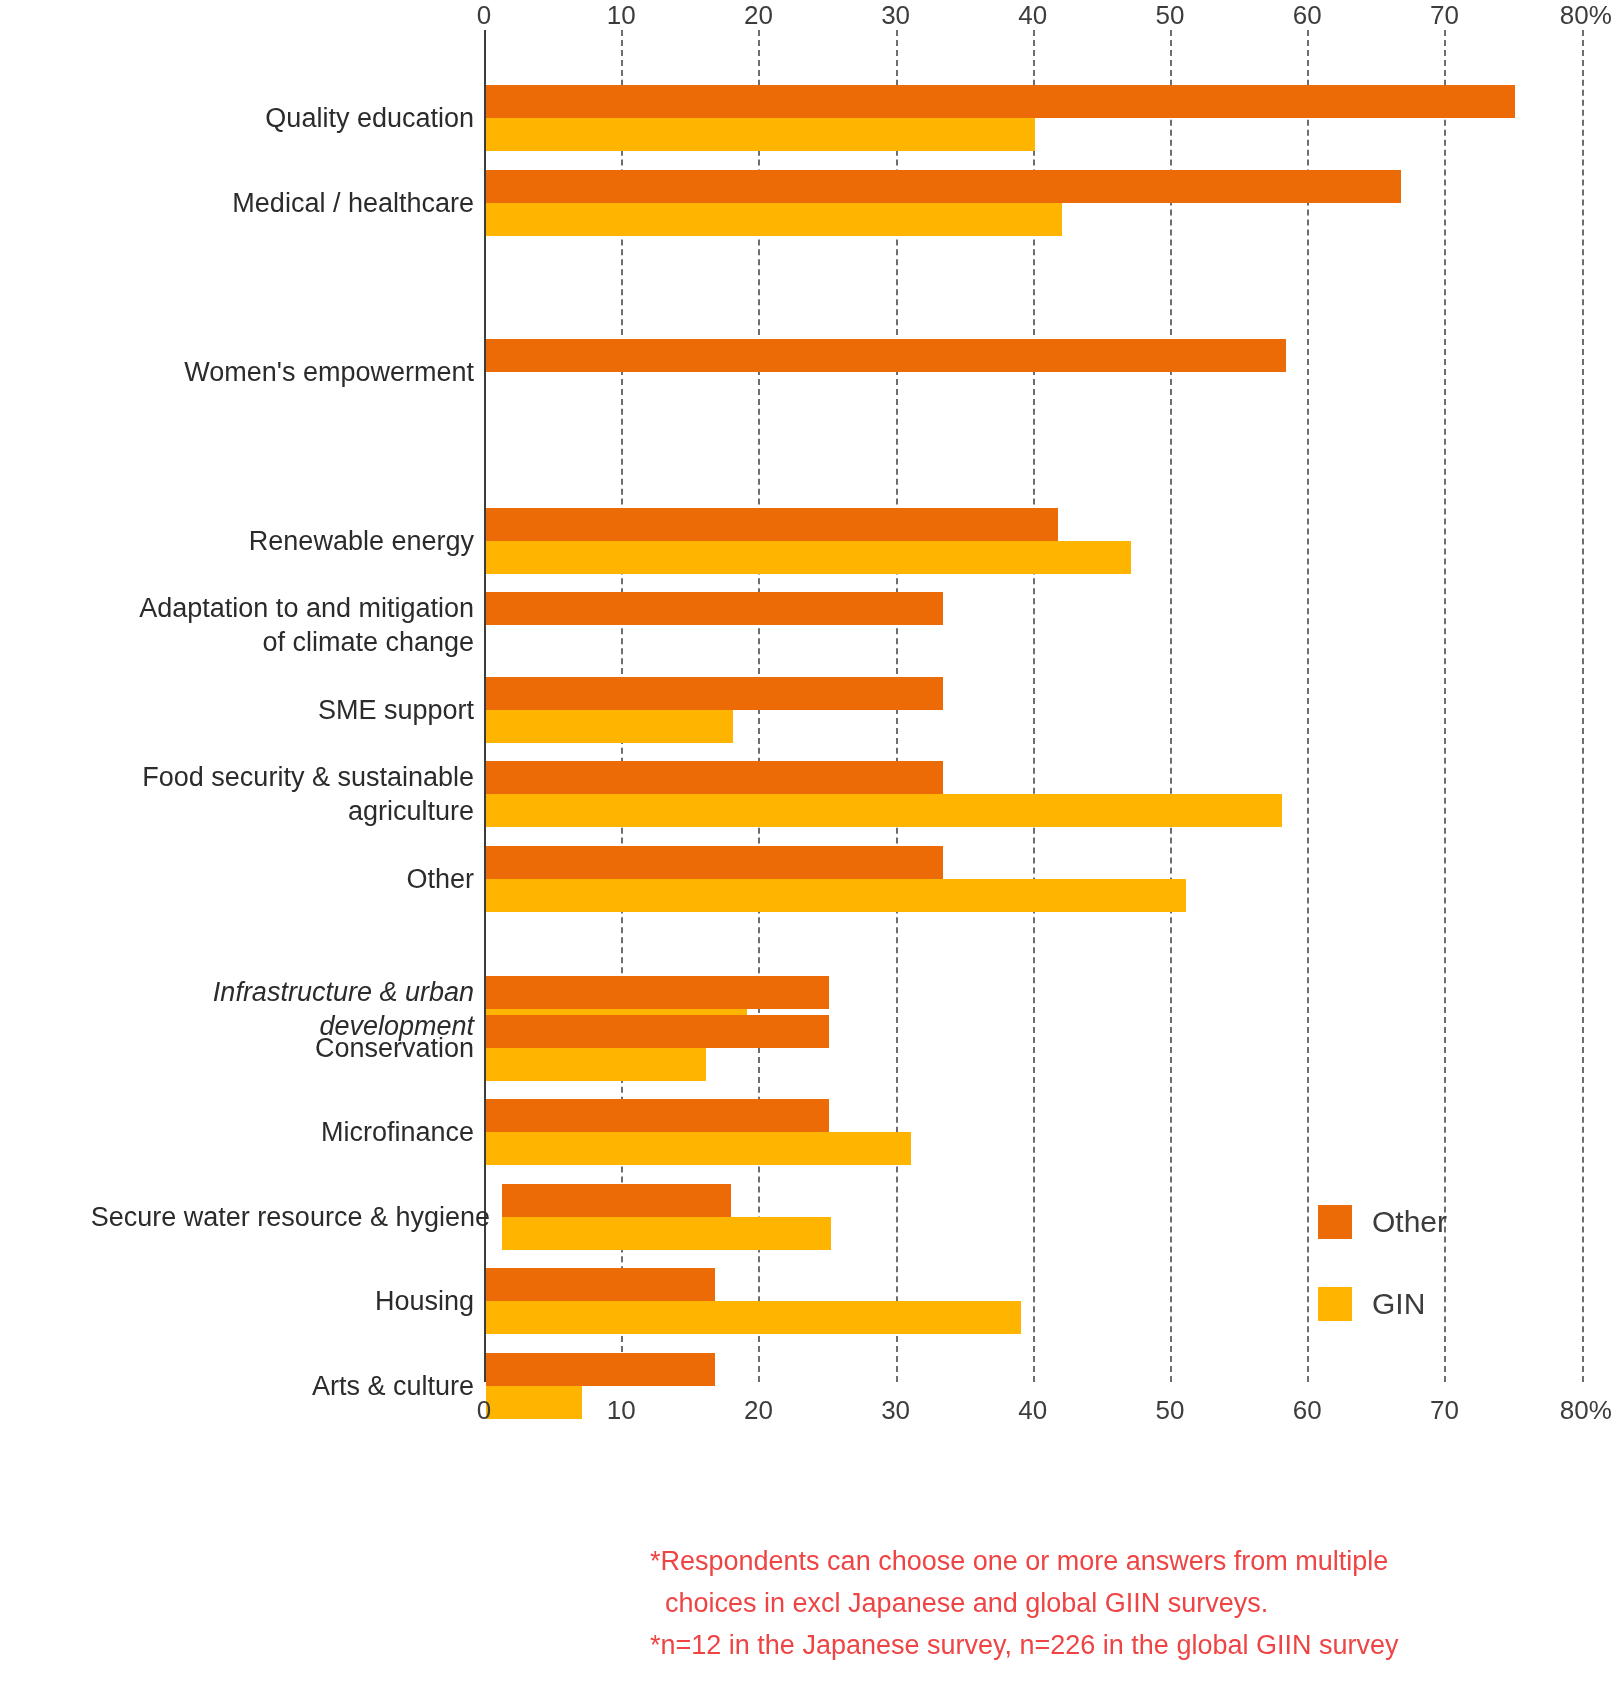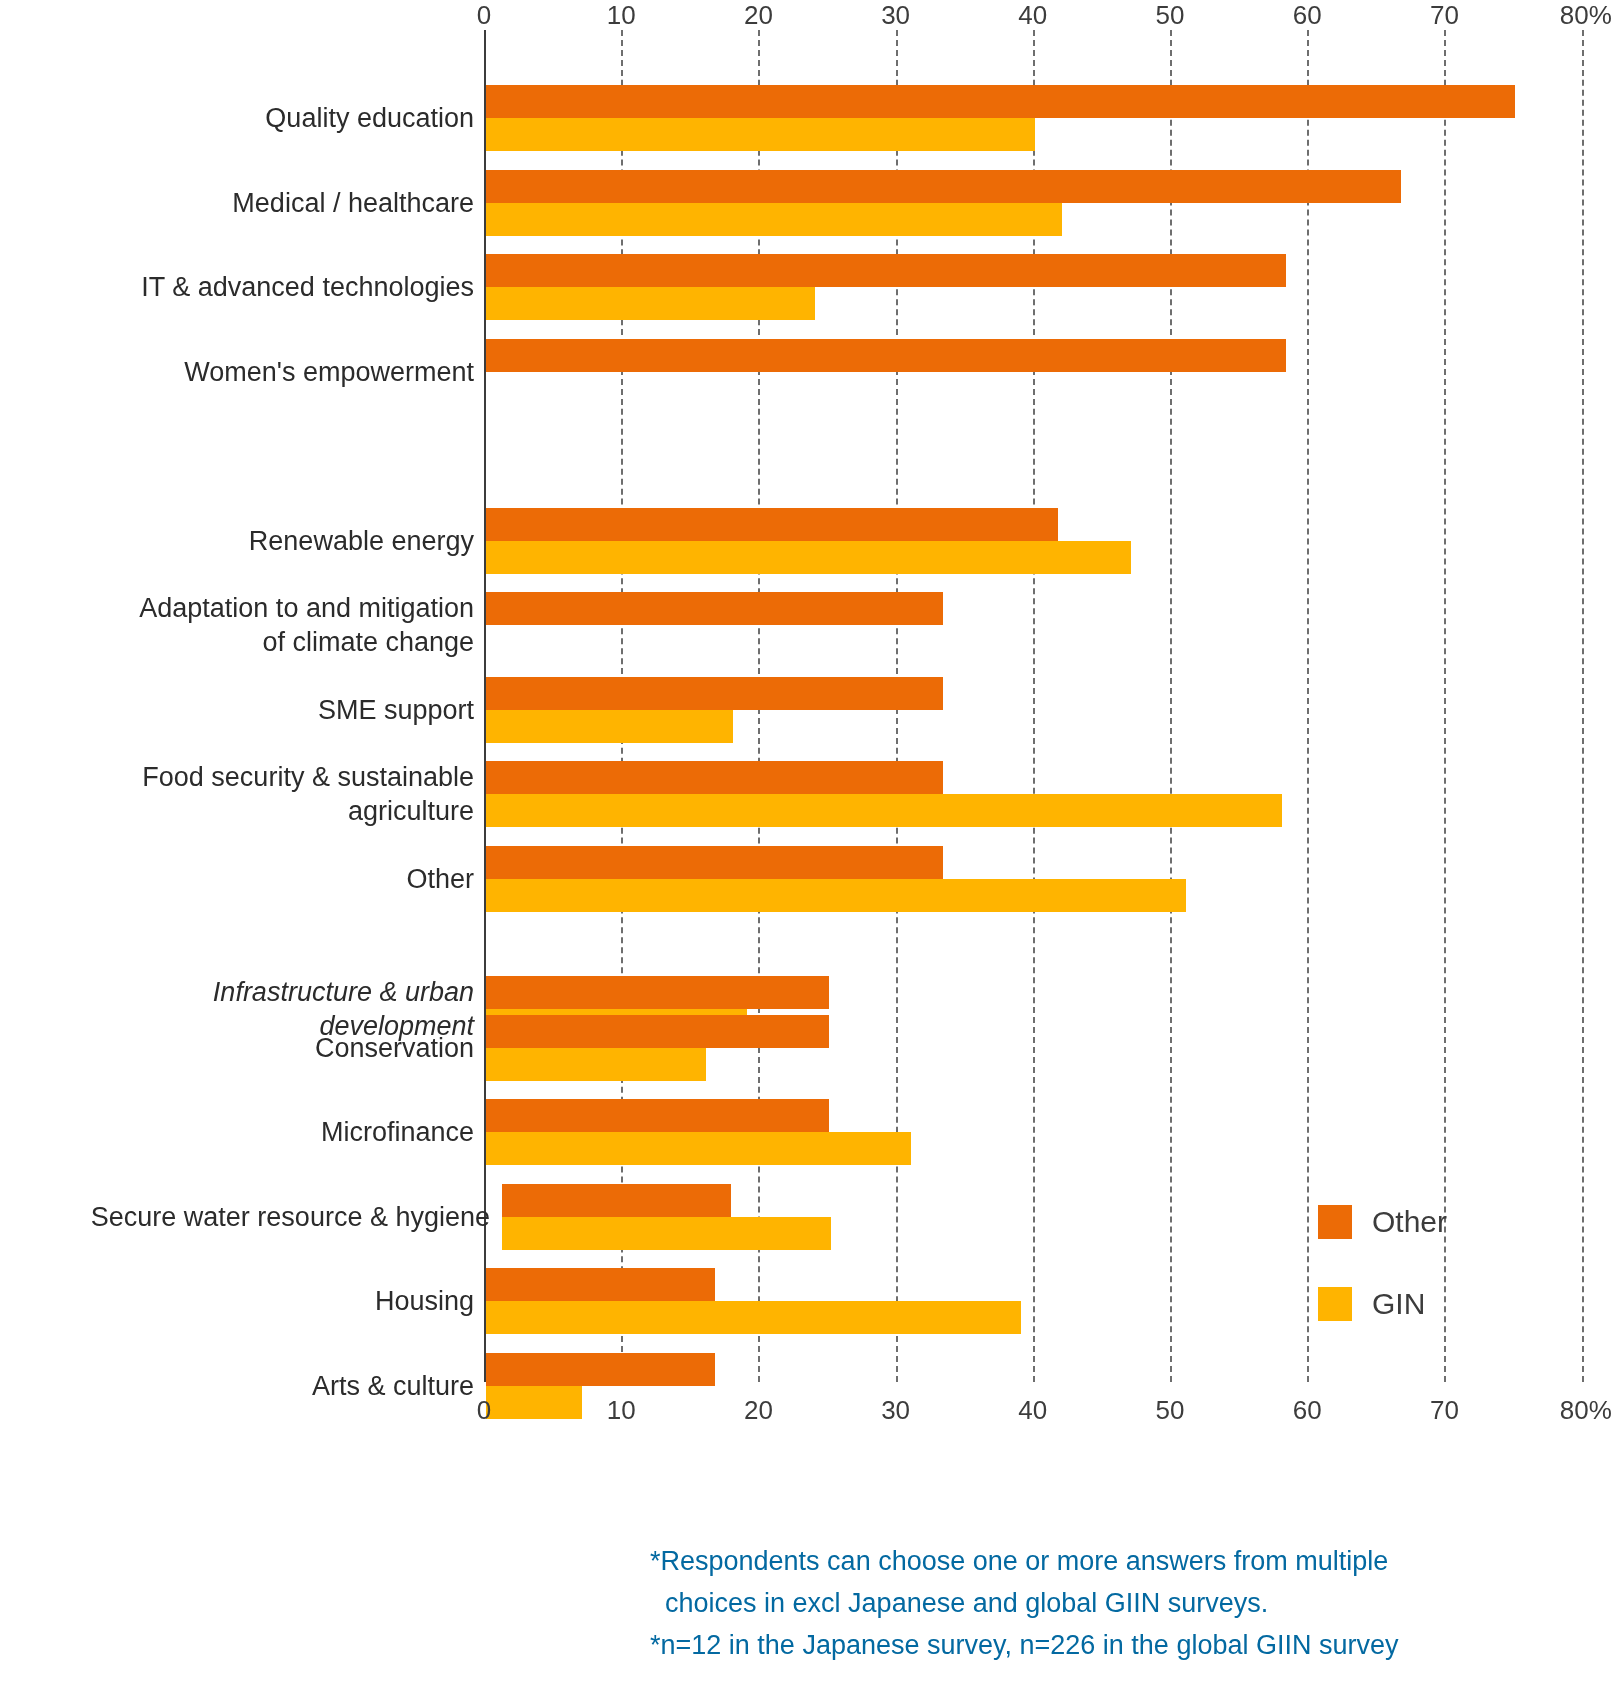--- a/index.html
+++ b/index.html
@@ -77,21 +77,21 @@
   .legend-swatch{
     width:34px;height:34px;margin-right:20px;display:inline-block;
   }
   .legend-swatch.japan{background:#ec6b06;}
   .legend-swatch.gin{background:#ffb400;}
   .legend-label{display:inline-block;}
 
   
   #notes{
     position:absolute;left:650px;top:1540px;width:950px;
-    font-size:27px;line-height:42px;color:#0369a1;
+    font-size:27px;line-height:42px;color:#ef4444;
   }
   #notes div{white-space:pre-wrap;}
 </style>
 </head>
 <body>
 
 <div id="root">
 
   <div class="axis-row" id="axis-top" style="top: 0px;">
       <span class="tick" style="left: 484px;">0</span>
@@ -125,27 +125,20 @@
           <div class="bar gin" title="GIN: 40%" style="width: 548.8px;"></div>
         </div>
       </div>
       <div class="row" style="top: 169.5px; height: 66px;">
         <div class="row-label" style="top: 16px;">Medical / healthcare</div>
         <div class="bars">
           <div class="bar japan" title="Japan: 66.7%" style="width: 915.124px;"></div>
           <div class="bar gin" title="GIN: 42%" style="width: 576.24px;"></div>
         </div>
       </div>
-      <div class="row" style="top: 254px; height: 66px;">
-        <div class="row-label" style="top: 16px;">IT &amp; advanced technologies</div>
-        <div class="bars">
-          <div class="bar japan" title="Japan: 58.3%" style="width: 799.876px;"></div>
-          <div class="bar gin" title="GIN: 24%" style="width: 329.28px;"></div>
-        </div>
-      </div>
       <div class="row" style="top: 338.5px; height: 66px;">
         <div class="row-label" style="top: 16px;">Women's empowerment</div>
         <div class="bars">
           <div class="bar japan" title="Japan: 58.3%" style="width: 799.876px;"></div>
           <div class="bar gin empty" title="GIN: —" style="width: 0px; height: 33px; background: transparent;"></div>
         </div>
       </div>
       <div class="row" style="top: 507.5px; height: 66px;">
         <div class="row-label" style="top: 16px;">Renewable energy</div>
         <div class="bars">

